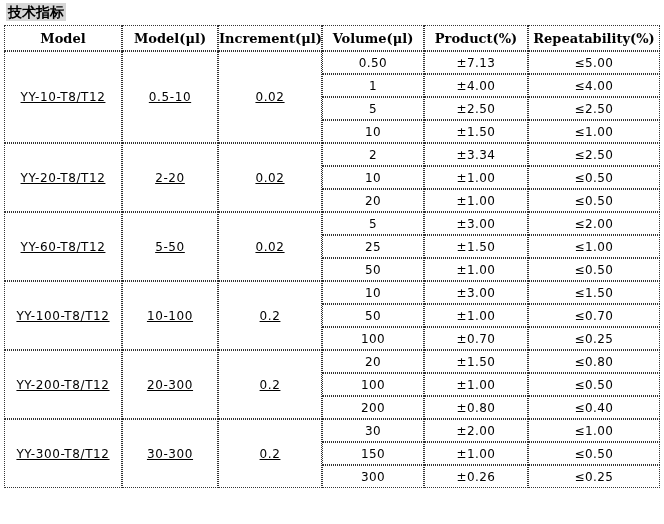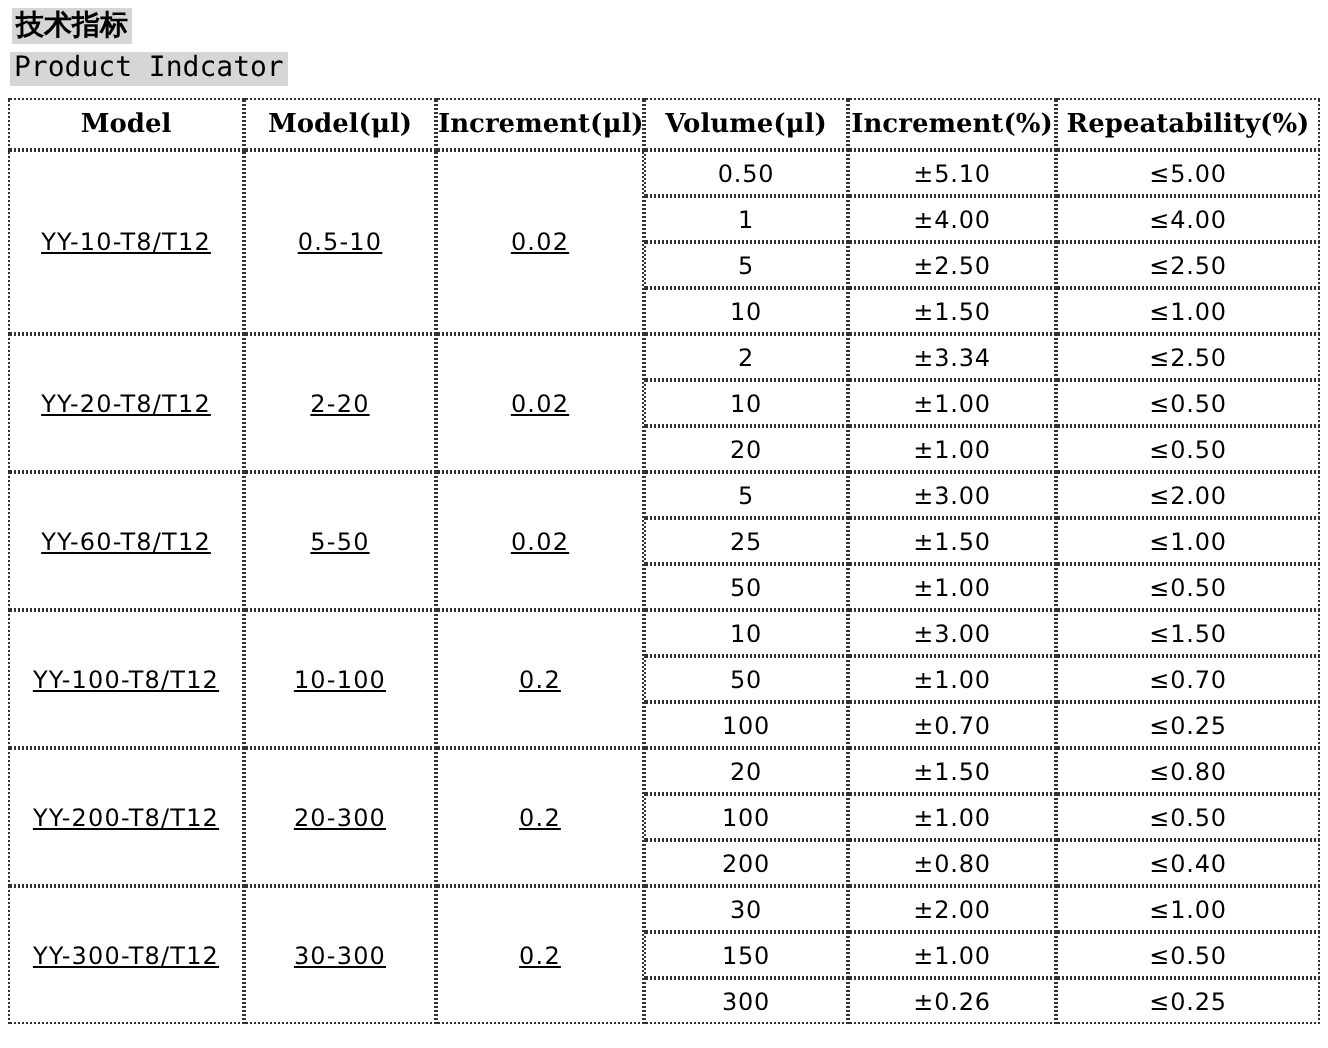--- a/index.html
+++ b/index.html
@@ -73,48 +73,47 @@
     text-decoration: underline;
   }
 </style>
 </head>
 <body>
 
 <div class="page">
 
   <div class="title-cn">技术指标</div>
   <br>
-  <div class="subtitle-en">Product Indcator</div>
 
   <table class="spec">
     <colgroup>
       <col style="width:118px">
       <col style="width:96px">
       <col style="width:104px">
       <col style="width:102px">
       <col style="width:104px">
       <col style="width:132px">
     </colgroup>
     <thead>
       <tr>
         <th>Model</th>
         <th>Model(μl)</th>
         <th>Increment(μl)</th>
         <th>Volume(μl)</th>
-        <th>Increment(%)</th>
+        <th>Product(%)</th>
         <th>Repeatability(%)</th>
       </tr>
     </thead>
     <tbody>
         <tr>
           <td rowspan="4" class="group-cell">YY-10-T8/T12</td>
           <td rowspan="4" class="group-cell">0.5-10</td>
           <td rowspan="4" class="group-cell">0.02</td>
           <td>0.50</td>
-          <td>±5.10</td>
+          <td>±7.13</td>
           <td>≤5.00</td>
         </tr>
         <tr>
           <td>1</td>
           <td>±4.00</td>
           <td>≤4.00</td>
         </tr>
         <tr>
           <td>5</td>
           <td>±2.50</td>

